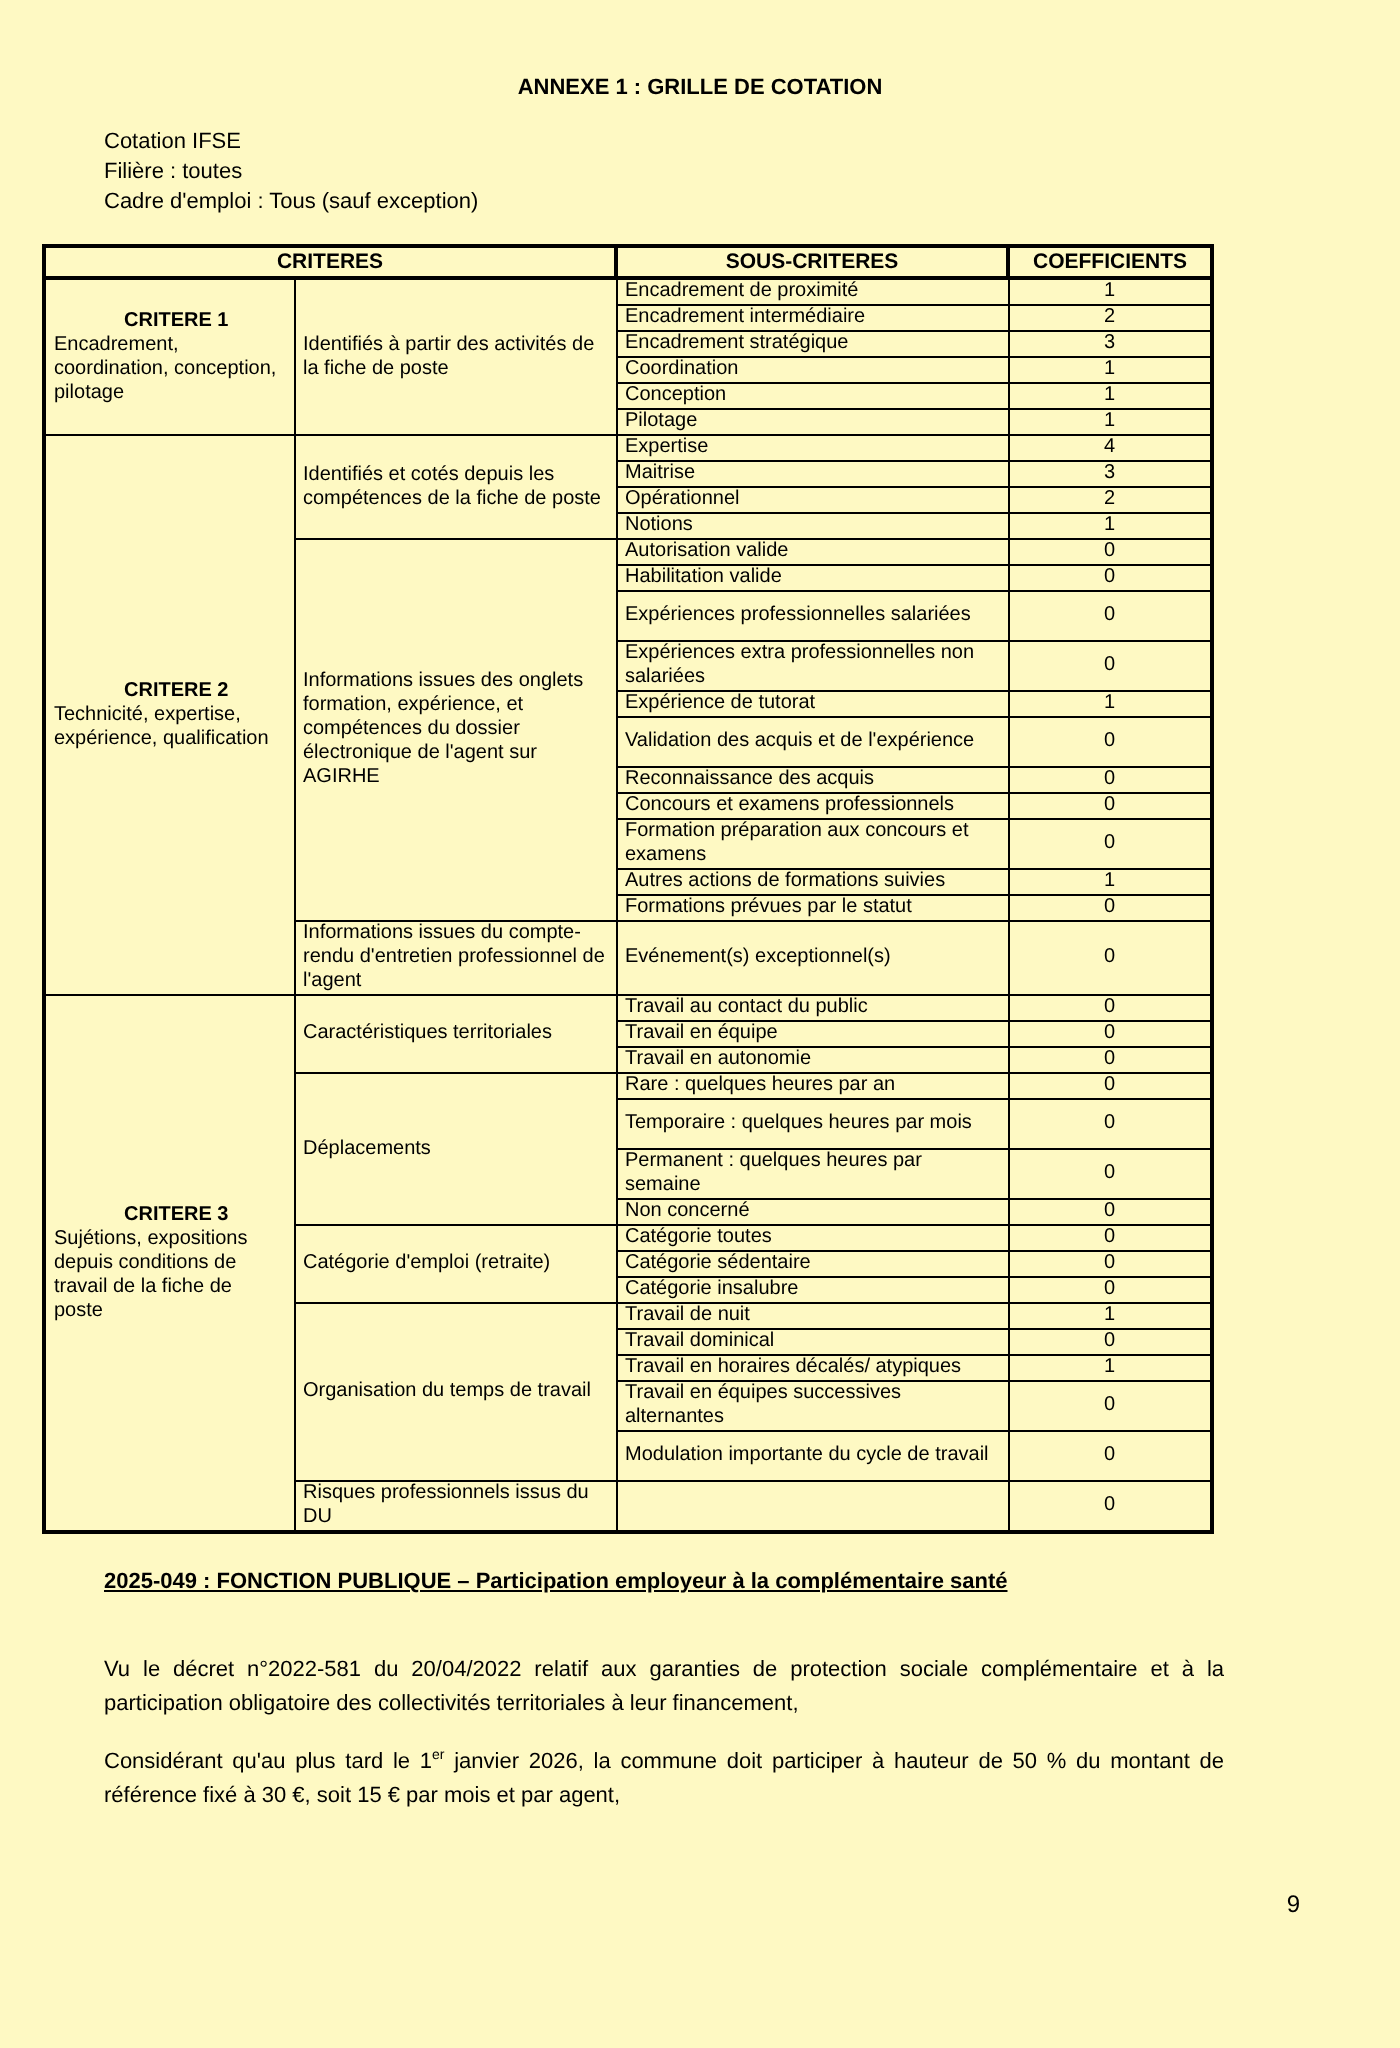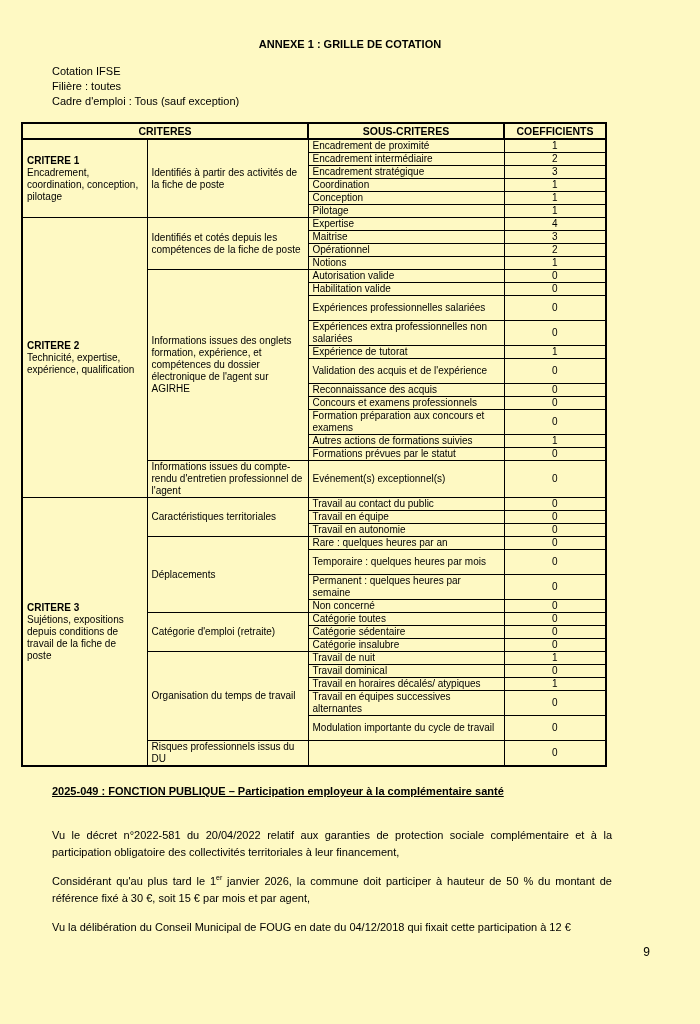--- a/index.html
+++ b/index.html
@@ -54,21 +54,21 @@
     border: 1px solid #000;
     padding: 0 4px;
     line-height: 12px;
     vertical-align: middle;
     word-wrap: break-word;
   }
   td.crit-cell, td.source-cell {
     vertical-align: top;
     padding-top: 1px;
   }
-  .crit-name { font-weight: bold; }
+  .crit-name { font-weight: bold; margin-left: 35px; }
   td.coef-cell { text-align: center; }
   td.sub-cell.tall { height: 24px; margin-top: 19px; }
   .bottom {
     position: absolute;
     top: 785px;
     left: 52px;
     width: 560px;
     font-size: 11px;
   }
   .section-heading {
@@ -295,19 +295,18 @@
           <td class="coef-cell">0</td>
         </tr>
       </tbody>
   </table>
 
   <div class="bottom">
     <div class="section-heading">2025-049 : FONCTION PUBLIQUE – Participation employeur à la complémentaire santé</div>
     <div class="paragraphs">
         <p>Vu le décret n°2022-581 du 20/04/2022 relatif aux garanties de protection sociale complémentaire et à la participation obligatoire des collectivités territoriales à leur financement,</p>
         <p>Considérant qu'au plus tard le 1<sup>er</sup> janvier 2026, la commune doit participer à hauteur de 50 % du montant de référence fixé à 30 €, soit 15 € par mois et par agent,</p>
-        <p>Vu la délibération du Conseil Municipal de FOUG en date du 04/12/2018 qui fixait cette participation à 12 €</p>
       </div>
   </div>
 
   <div class="page-num">9</div>
 
 </div>
 
 </body></html>

